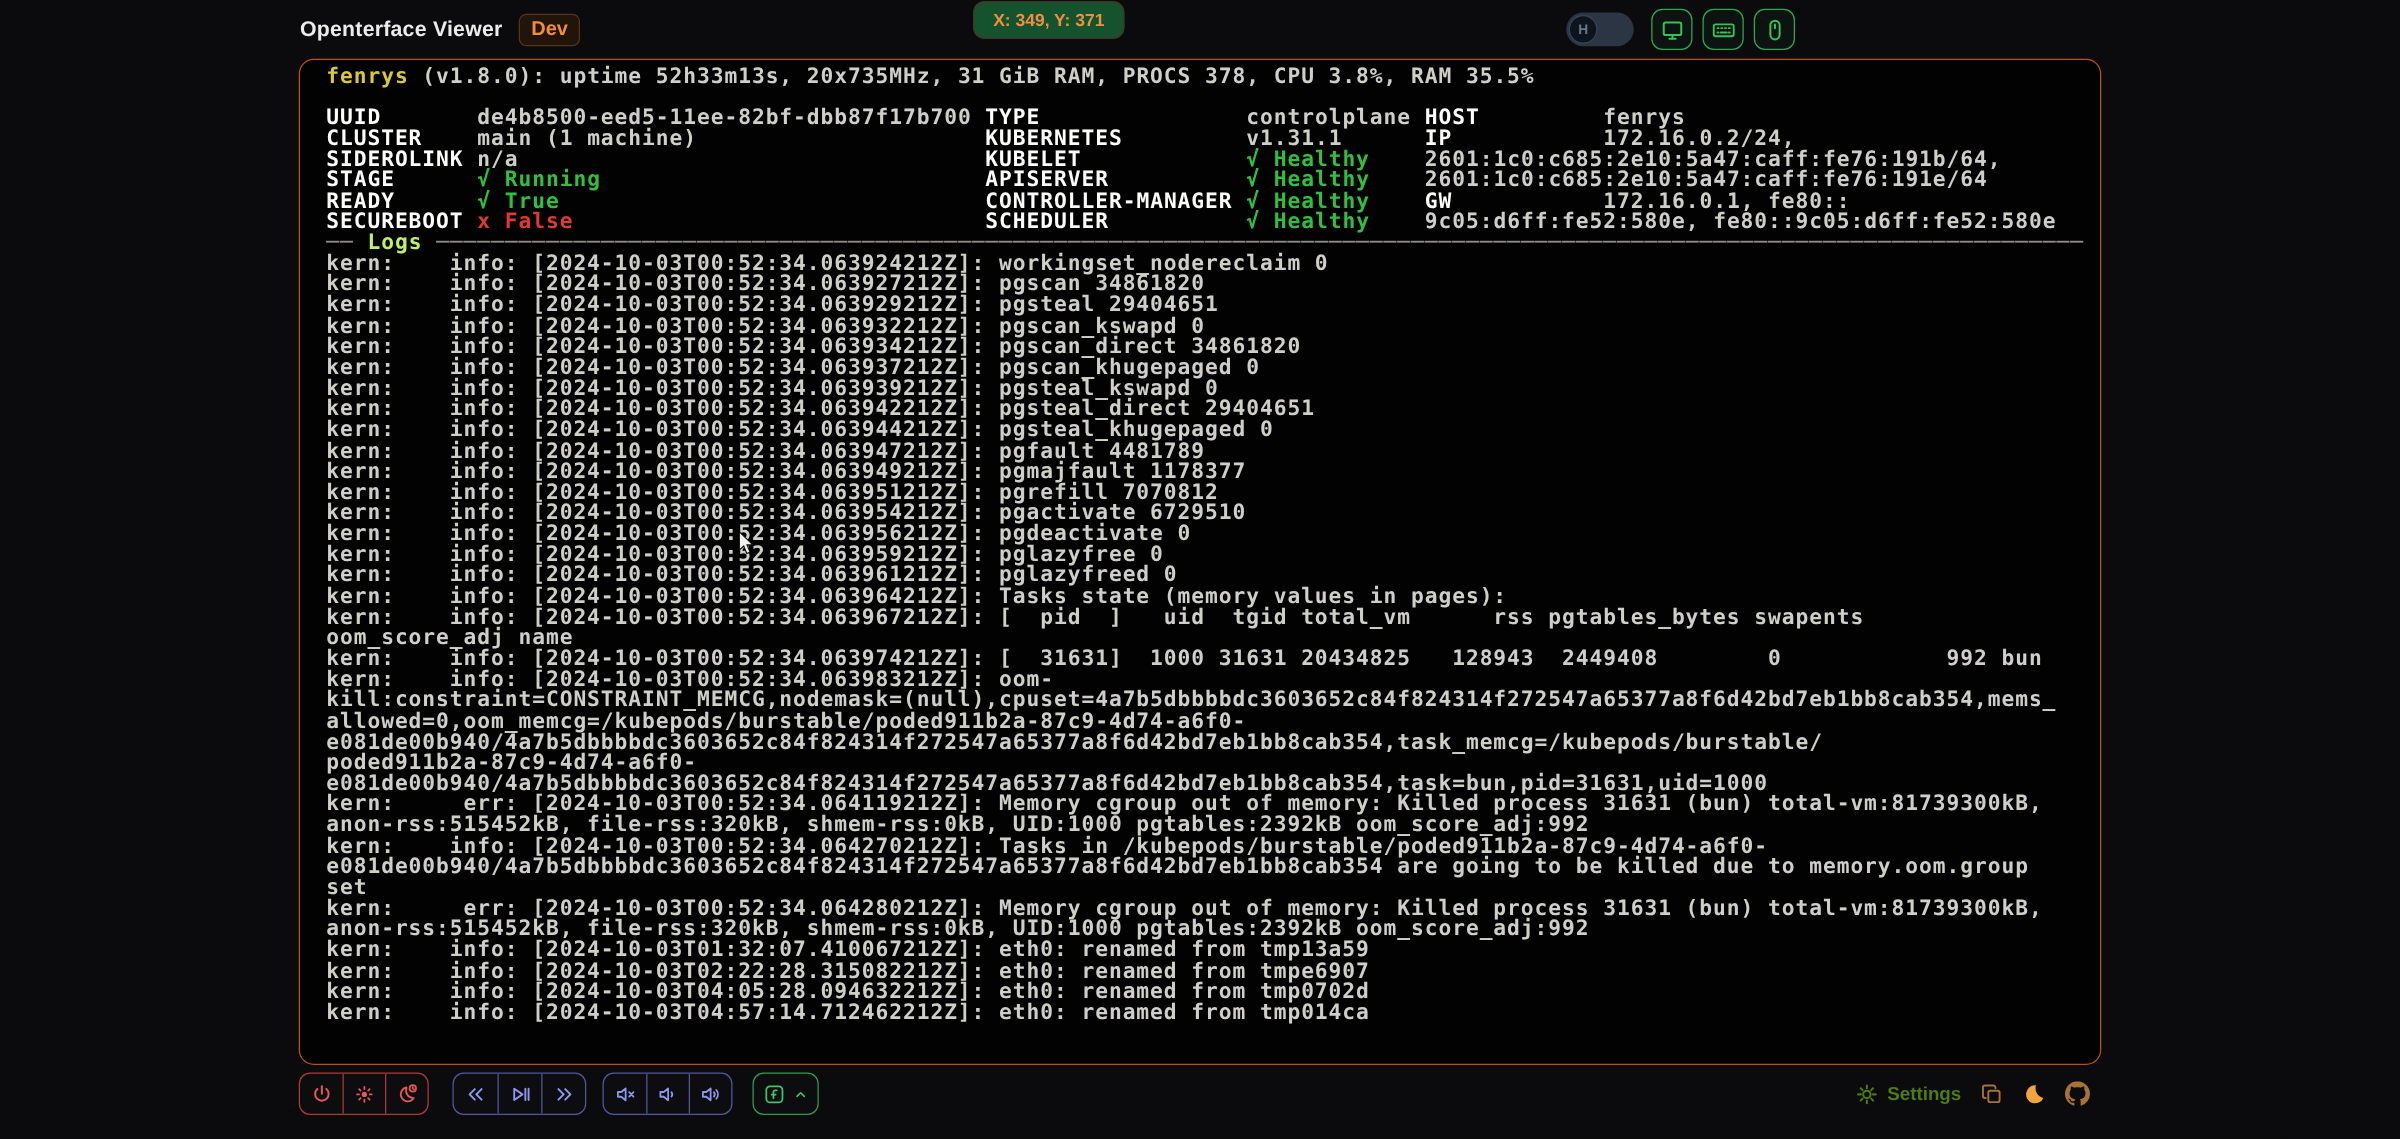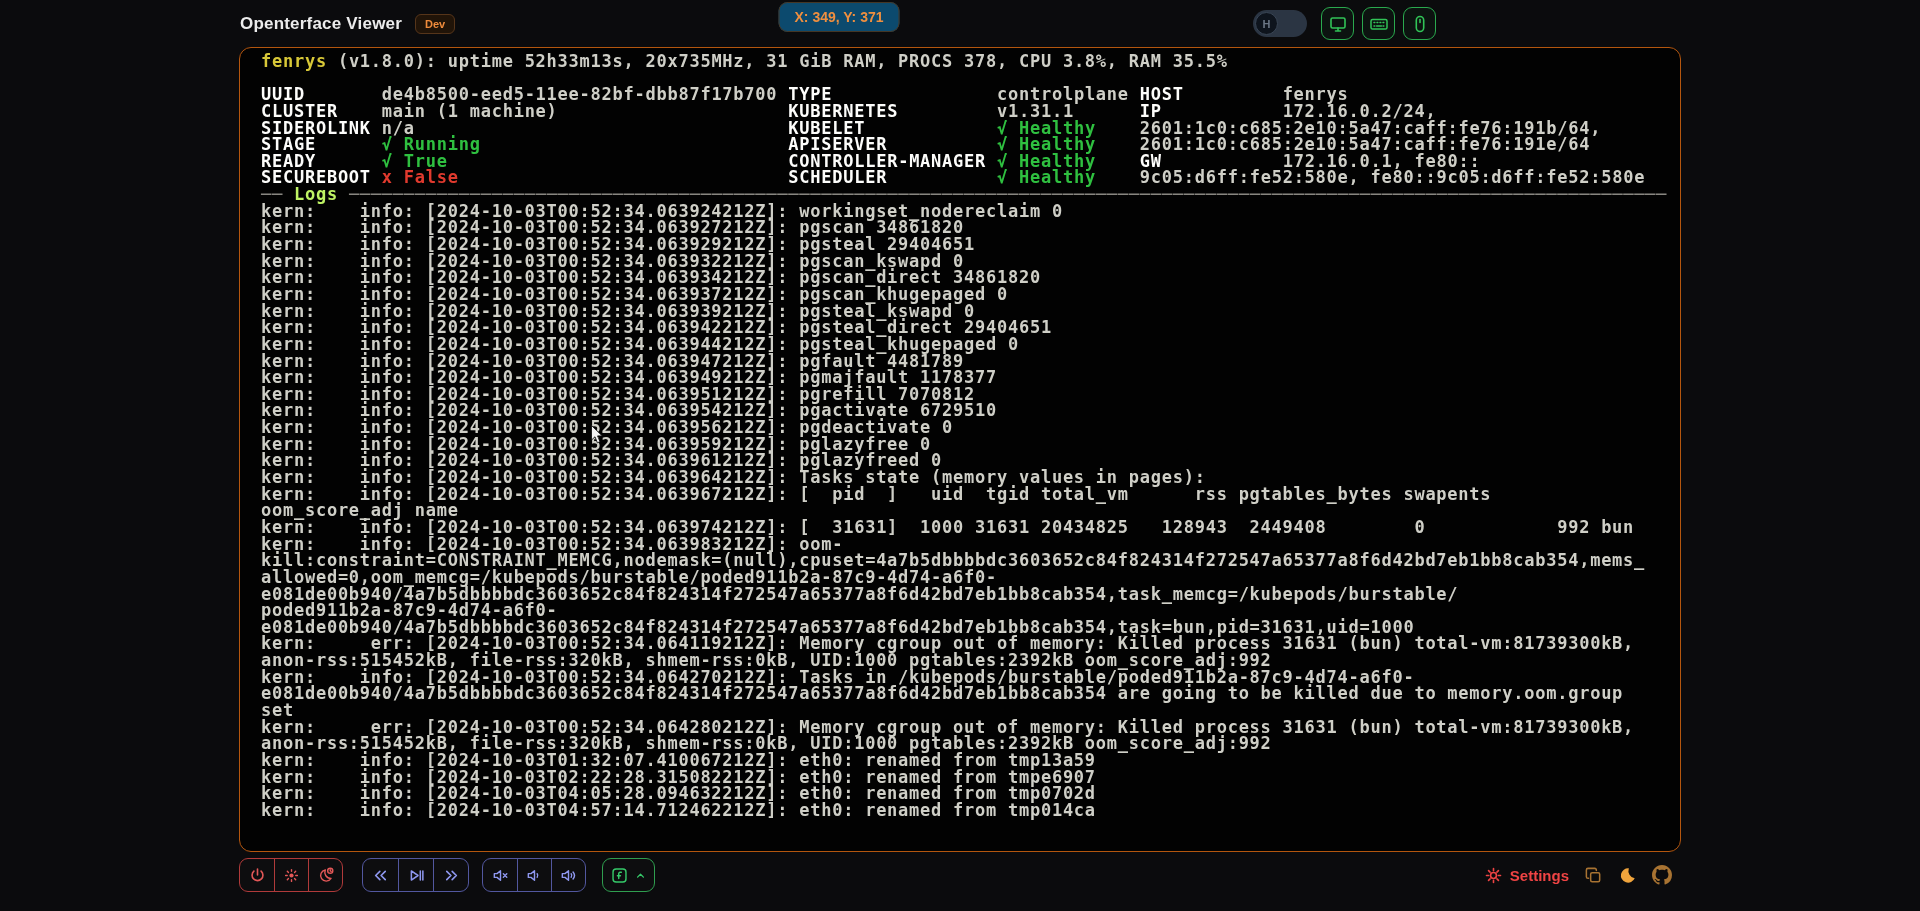--- a/index.html
+++ b/index.html
@@ -3,23 +3,23 @@
 <meta charset="utf-8">
 <style>
   html,body{margin:0;padding:0;background:#0b0b0d;width:1920px;height:911px;overflow:hidden;}
   *{box-sizing:border-box;}
   body{position:relative;font-family:"Liberation Sans",sans-serif;-webkit-font-smoothing:antialiased;}
 
   
   .topbar{position:absolute;left:0;top:0;width:1678px;height:47px;}
   .tb-left{position:absolute;left:240px;top:0;height:47px;display:flex;align-items:center;gap:13px;}
   .app-title{color:#ececec;font-size:17px;font-weight:700;letter-spacing:.2px;}
-  .env-badge{color:#f08c3c;font-size:11px;font-weight:700;padding:3px 9px;border-radius:6px;background:#211408;border:1px solid #56351a;}
+  .env-badge{color:#f08c3c;font-size:16px;font-weight:700;padding:3px 9px;border-radius:6px;background:#211408;border:1px solid #56351a;}
   .tb-center{position:absolute;left:50%;top:8px;transform:translateX(-50%);}
-  .coord-badge{color:#ef8f3f;font-size:14px;font-weight:700;padding:6px 15px;border-radius:9px;background:#0c4a6e;border:1px solid #453726;white-space:nowrap;}
+  .coord-badge{color:#ef8f3f;font-size:14px;font-weight:700;padding:6px 15px;border-radius:9px;background:#14532d;border:1px solid #453726;white-space:nowrap;}
   .tb-right{position:absolute;right:242px;top:0;height:47px;display:flex;align-items:center;gap:8px;}
   .toggle{width:54px;height:27px;border-radius:14px;background:#2b3543;position:relative;margin-right:6px;cursor:pointer;}
   .toggle .knob{position:absolute;left:2px;top:2px;width:23px;height:23px;border-radius:50%;background:#0e141d;border:1px solid #3a4656;color:#6b7685;font-size:11px;font-weight:700;display:flex;align-items:center;justify-content:center;}
   .tb-iconbtn{width:33px;height:33px;border-radius:9px;border:1.5px solid #2aa94e;background:rgba(42,169,78,.05);display:flex;align-items:center;justify-content:center;color:#31c457;cursor:pointer;}
 
   
   .terminal{position:absolute;left:239px;top:47px;width:1442px;height:805px;background:#020202;border:1px solid #b4560e;border-radius:12px;overflow:hidden;}
   .term-inner{position:absolute;inset:0;padding:5px 4px 0 10px;font-family:"DejaVu Sans Mono",monospace;font-size:17px;line-height:16.65px;font-weight:700;letter-spacing:.75px;white-space:pre;color:#cfcfc7;overflow:hidden;}
   .tline{height:16.65px;}
   .term-status{position:absolute;left:10px;bottom:3px;font-family:"DejaVu Sans Mono",monospace;font-size:17px;line-height:16.65px;font-weight:700;letter-spacing:.75px;white-space:pre;}
@@ -47,21 +47,21 @@
   .g-orange .tcell + .tcell{border-left:1px solid #c8761c;}
   .g-indigo{border:1px solid #52579f;color:#8e97ef;margin-left:19px;}
   .g-indigo .tcell{width:35px;}
   .g-indigo .tcell + .tcell{border-left:1px solid #52579f;}
   .g-blue{border:1px solid #52579f;color:#8e97ef;margin-left:13px;}
   .g-blue .tcell{width:34px;}
   .g-blue .tcell + .tcell{border-left:1px solid #52579f;}
   .g-green{border:1px solid #2f9e4f;color:#35c969;margin-left:16px;}
   .g-green .tcell{padding:0 7px;gap:5px;}
   .toolbar-right{margin-left:auto;display:flex;align-items:center;gap:15px;padding-right:9px;}
-  .settings-btn{display:flex;align-items:center;gap:7px;color:#ef4444;font-size:15px;font-weight:700;cursor:pointer;}
+  .settings-btn{display:flex;align-items:center;gap:7px;color:#4d7c0f;font-size:15px;font-weight:700;cursor:pointer;}
   .dim-orange{color:#a87332;cursor:pointer;display:flex;align-items:center;}
   .bright-orange{color:#f0a43c;cursor:pointer;display:flex;align-items:center;}
   svg{display:block;}
 </style>
 </head>
 <body>
 
 <div class="topbar">
   <div class="tb-left">
     <span class="app-title">Openterface Viewer</span>

